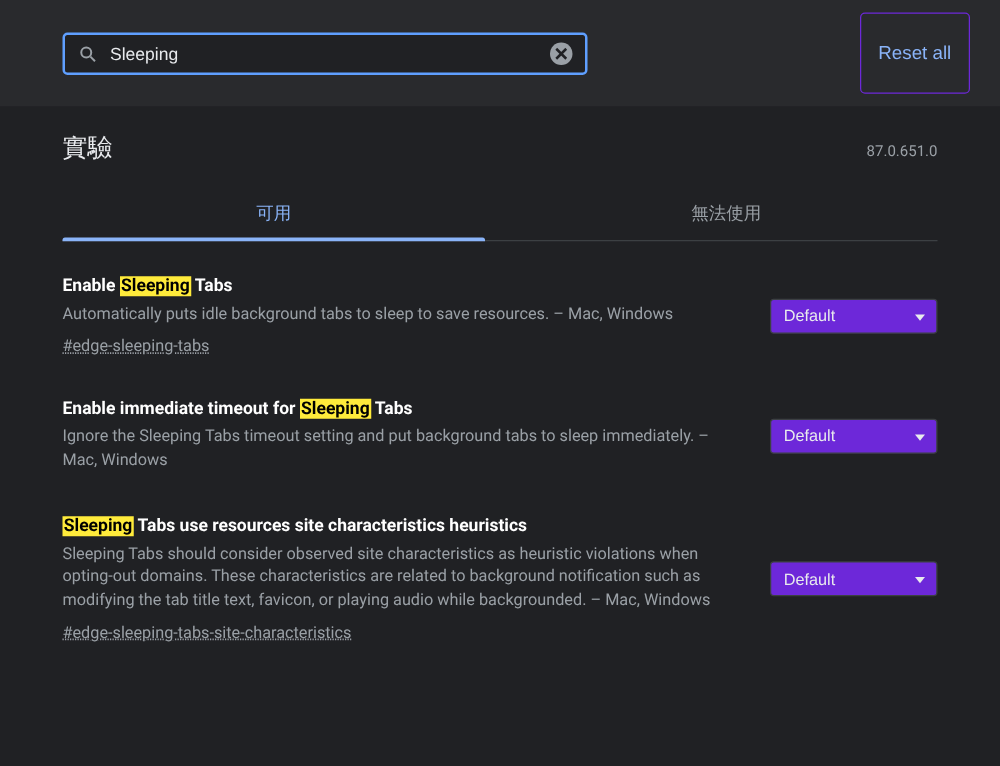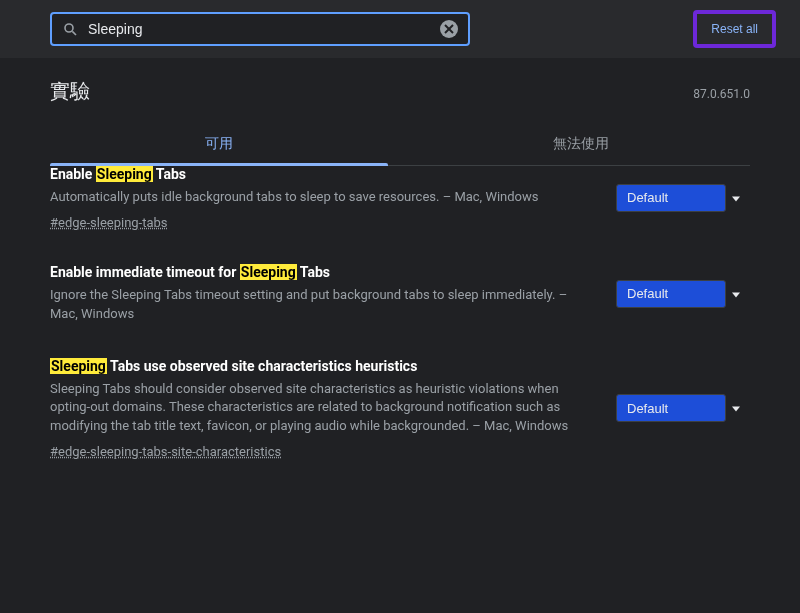--- a/index.html
+++ b/index.html
@@ -42,26 +42,26 @@
   .clear-btn {
     width: 18px; height: 18px;
     border-radius: 50%;
     background: #9aa0a6;
     display: flex; align-items: center; justify-content: center;
     cursor: pointer;
   }
   .clear-btn svg { display:block; }
   .spacer { flex: 1; }
   .reset-btn {
-    border: 4px solid #6d28d9;
+    border: 1px solid #6d28d9;
     border-radius: 4px;
     background: transparent;
     color: #8ab4f8;
-    padding: 8px 14px;
-    font-size: 12px;
+    padding: 23px 14px;
+    font-size: 15px;
     cursor: pointer;
   }
   .content {
     padding: 20px 50px 0 50px;
   }
   .header-row {
     display: flex;
     align-items: baseline;
     justify-content: space-between;
     margin-bottom: 18px;
@@ -93,21 +93,21 @@
     color: #8ab4f8;
   }
   .tab.active::after {
     content: "";
     position: absolute;
     left: 0; right: 0; bottom: -1px;
     height: 3px;
     background: #8ab4f8;
     border-radius: 2px 2px 0 0;
   }
-  .flag-list { }
+  .flag-list { margin-top: 28px; }
   .flag {
     display: flex;
     gap: 24px;
     margin-bottom: 34px;
   }
   .flag-main { flex: 1; }
   .flag-title {
     font-size: 14px;
     font-weight: 700;
     color: #fff;
@@ -125,23 +125,23 @@
     color: #9aa0a6;
     text-decoration: underline dotted;
     cursor: pointer;
   }
   .flag-select-wrap {
     flex: 0 0 134px;
     display: flex;
     align-items: center;
   }
   .flag-select {
-    width: 110px;
+    width: 134px;
     height: 28px;
-    background: #1d4ed8;
+    background: #6d28d9;
     border: 1px solid #3c4043;
     border-radius: 3px;
     color: #e8eaed;
     font-size: 13px;
     padding: 0 22px 0 10px;
     appearance: none;
     cursor: pointer;
     position: relative;
   }
   .select-arrow {
@@ -226,21 +226,21 @@
       <div class="flag-select-wrap select-arrow">
         <select class="flag-select">
           <option>Default</option>
         </select>
       </div>
     </div>
 
     <div class="flag">
       <div class="flag-main">
         <div class="flag-title">
-          <span></span><span class="hl">Sleeping</span><span> Tabs use observed site characteristics heuristics</span>
+          <span></span><span class="hl">Sleeping</span><span> Tabs use resources site characteristics heuristics</span>
         </div>
         <div class="flag-desc">Sleeping Tabs should consider observed site characteristics as heuristic violations when opting-out domains. These characteristics are related to background notification such as modifying the tab title text, favicon, or playing audio while backgrounded. – Mac, Windows</div>
         <a class="flag-hash">#edge-sleeping-tabs-site-characteristics</a>
       </div>
       <div class="flag-select-wrap select-arrow">
         <select class="flag-select">
           <option>Default</option>
         </select>
       </div>
     </div>

